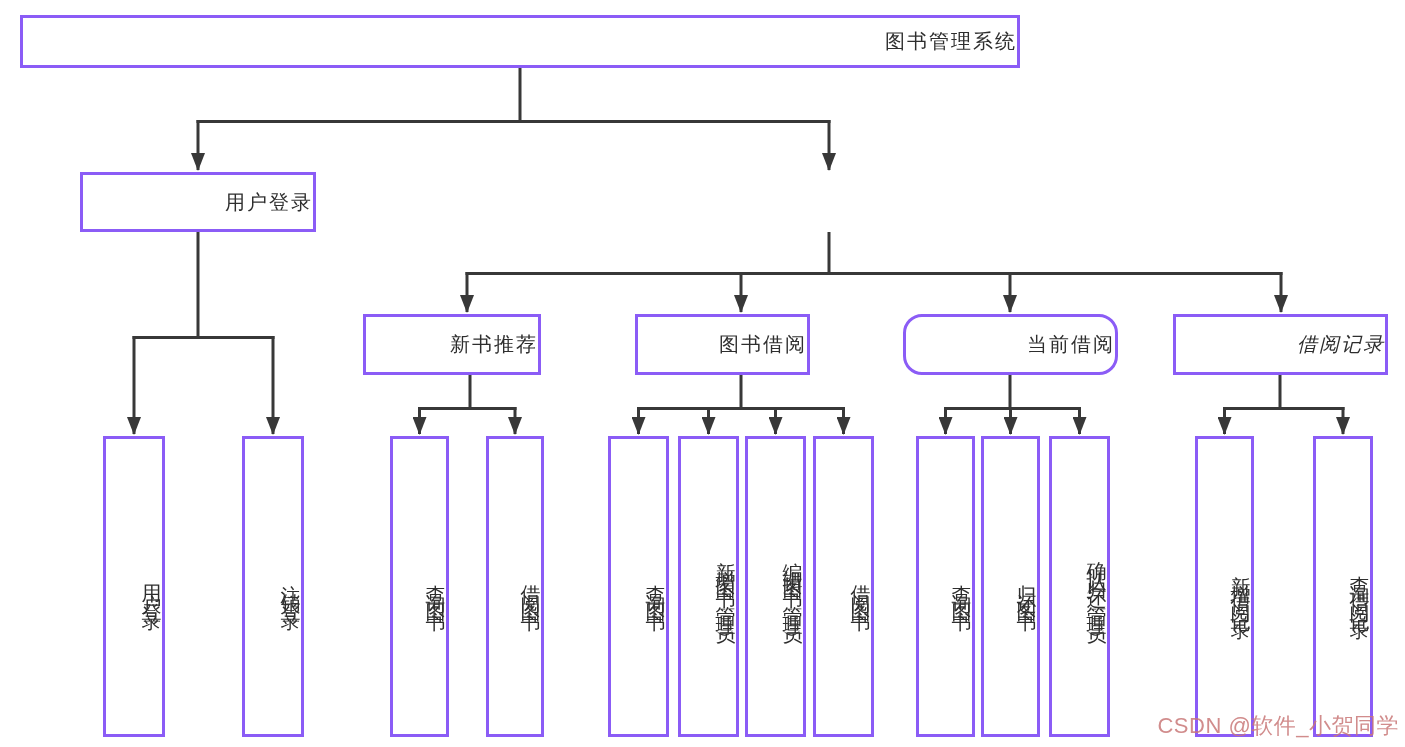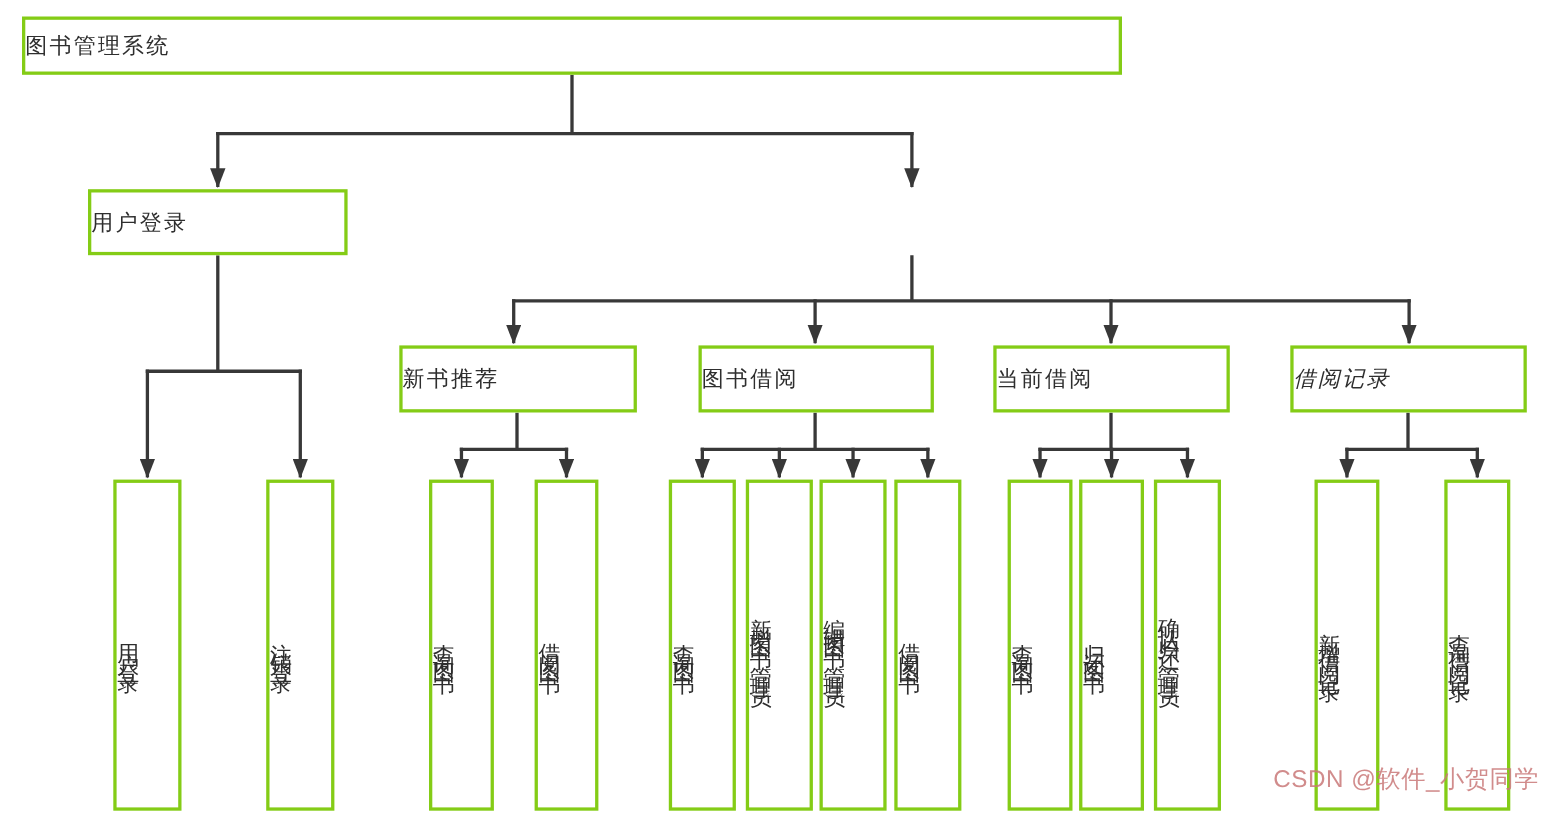--- a/index.html
+++ b/index.html
@@ -13,53 +13,53 @@
   }
   .wires {
     position: absolute;
     left: 0; top: 0;
     width: 1405px; height: 747px;
     pointer-events: none;
   }
   .box {
     position: absolute;
     box-sizing: border-box;
-    border: 3px solid #84cc16;
+    border: 3px solid #8b5cf6;
     background: #ffffff;
     display: flex;
     align-items: center;
-    justify-content: flex-start;
+    justify-content: flex-end;
     color: #2e2e2e;
   }
   .hlabel {
     font-size: 20px;
     letter-spacing: 2px;
     white-space: nowrap;
   }
   .root  { left: 20px;  top: 15px;  width: 1000px; height: 53px; }
   .l2a   { left: 80px;  top: 172px; width: 236px;  height: 60px; }
   .l2b   { left: 710px; top: 172px; width: 237px;  height: 60px; }
   .l3    { top: 314px; height: 61px; }
-  .l3a   { left: 363px;  width: 216px; }
-  .l3b   { left: 635px;  width: 214px; }
-  .l3c   { left: 903px;  width: 215px; }
+  .l3a   { left: 363px;  width: 178px; }
+  .l3b   { left: 635px;  width: 175px; }
+  .l3c   { left: 903px;  width: 215px; border-radius: 19px; }
   .l3d   { left: 1173px; width: 215px; font-style: italic; }
   .leaf  { top: 436px; height: 301px; }
   .vtext {
     writing-mode: vertical-rl;
     text-orientation: mixed;
     font-size: 20px;
     letter-spacing: 9px;
     line-height: 1;
     color: #2e2e2e;
   }
   .watermark {
     position: absolute;
     right: 6px;
-    top: 693px;
+    top: 711px;
     font-size: 22px;
     letter-spacing: 0.5px;
     color: rgba(201, 120, 120, 0.85);
     white-space: nowrap;
     z-index: 5;
   }
 </style>
 </head>
 <body>
 

